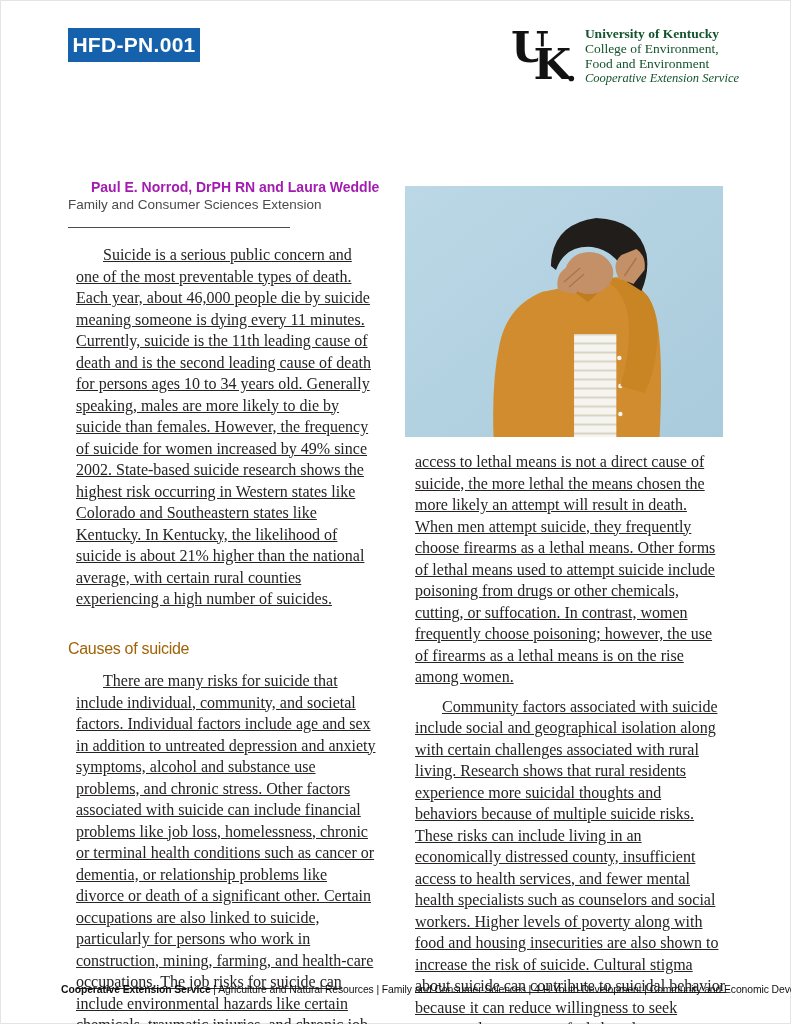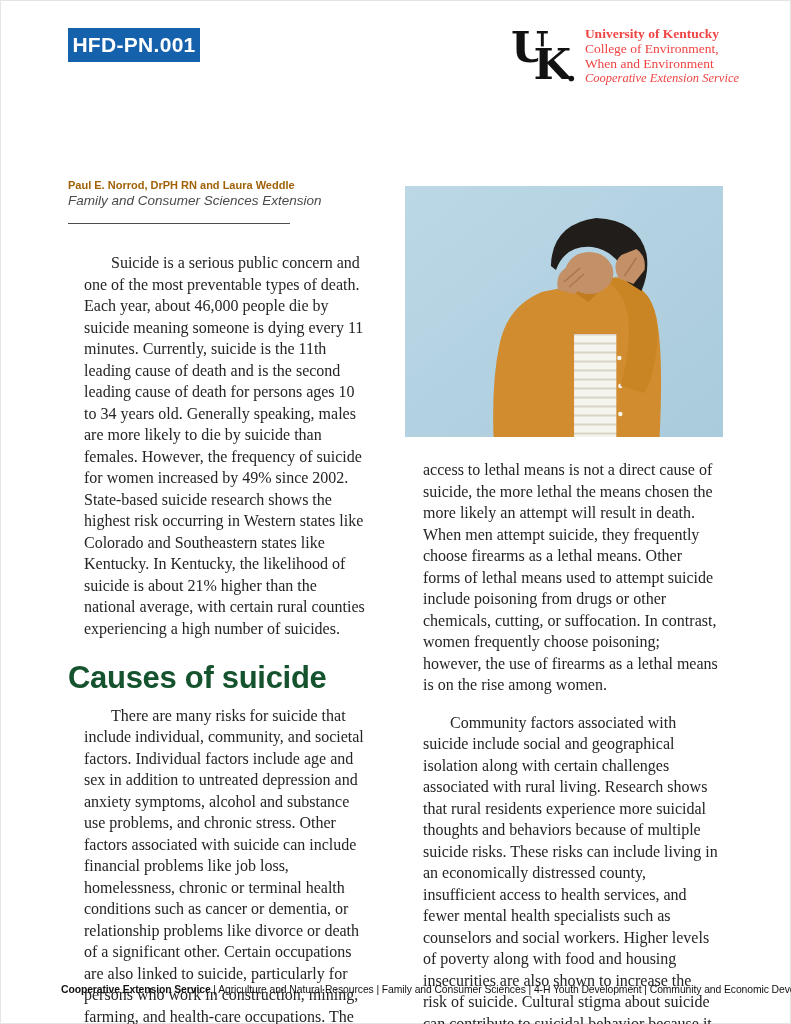--- a/index.html
+++ b/index.html
@@ -15,42 +15,42 @@
     background:#1661ab;color:#ffffff;
     font-family:"Liberation Sans",sans-serif;font-weight:700;font-size:21px;
     display:flex;align-items:center;justify-content:center;letter-spacing:.3px;
   }
   .logo{position:absolute;right:52px;top:22px;display:flex;align-items:flex-start;gap:9px;}
   .uk-mark{width:66px;height:62px;flex:0 0 auto;}
   .uk-mark text{
     font-family:"DejaVu Serif",serif;font-weight:700;font-size:46px;
     fill:#121212;stroke:#ffffff;stroke-width:3;paint-order:stroke;
   }
-  .logo-text{padding-top:4px;font-family:"Liberation Serif",serif;color:#ef4444;line-height:15px;font-size:13.5px;}
+  .logo-text{padding-top:4px;font-family:"Liberation Serif",serif;color:#14532d;line-height:15px;font-size:13.5px;}
   .logo-line1{font-weight:700;}
   .logo-line4{font-style:italic;font-size:12.5px;}
   
   .title{
     position:absolute;left:0;top:100px;width:100%;text-align:center;
     font-family:"Liberation Sans",sans-serif;font-weight:700;font-size:48px;
     letter-spacing:-1.5px;color:#231f20;
   }
   .byline{position:absolute;left:68px;top:179px;width:330px;}
-  .byline-authors{font-family:"Liberation Sans",sans-serif;font-weight:700;font-size:11px;color:#a16207;}
-  .byline-affil{font-family:"Liberation Sans",sans-serif;font-style:italic;font-size:13.5px;color:#4a4a4a;margin-top:2px;}
+  .byline-authors{font-family:"Liberation Sans",sans-serif;font-weight:700;font-size:14px;color:#a21caf;margin-left:23px;}
+  .byline-affil{font-family:"Liberation Sans",sans-serif;font-size:13.5px;color:#4a4a4a;margin-top:2px;}
   .byline-rule{width:222px;border-top:1.5px solid #4d4d4d;margin-top:15px;}
   
   .col{font-size:16px;line-height:21.5px;}
-  .col p{margin:16px;}
+  .col p{margin:8px;text-decoration:underline;}
   .col p.indent{text-indent:27px;}
   .col-left{position:absolute;left:68px;top:236px;width:318px;}
   .col-right{position:absolute;left:407px;top:443px;width:327px;}
   .section-heading{
-    font-family:"Liberation Sans",sans-serif;font-weight:700;font-size:31px;
-    letter-spacing:-.3px;color:#14532d;margin:28px 0 11px 0;
+    font-family:"Liberation Sans",sans-serif;font-weight:400;font-size:16px;
+    letter-spacing:-.3px;color:#a16207;margin:28px 0 11px 0;
   }
   
   .photo{position:absolute;left:405px;top:186px;width:318px;height:251px;}
   .photo svg{display:block;width:100%;height:100%;}
   
   .footer{
     position:absolute;left:61px;top:984px;width:676px;
     font-family:"Liberation Sans",sans-serif;font-size:10.4px;color:#101010;
     white-space:nowrap;letter-spacing:-.1px;
   }
@@ -67,21 +67,21 @@
 
   <div class="logo">
     <svg class="uk-mark" viewBox="0 0 70 64" aria-hidden="true">
       <text x="1" y="41">U</text>
       <text x="25" y="60">K</text>
       <circle cx="65" cy="59" r="3" fill="#121212"></circle>
     </svg>
     <div class="logo-text">
       <div class="logo-line1">University of Kentucky</div>
       <div class="logo-line2">College of Environment,</div>
-      <div class="logo-line3">When and Environment</div>
+      <div class="logo-line3">Food and Environment</div>
       <div class="logo-line4">Cooperative Extension Service</div>
     </div>
   </div>
 
 
   <div class="byline">
     <div class="byline-authors">Paul E. Norrod, DrPH RN and Laura Weddle</div>
     <div class="byline-affil">Family and Consumer Sciences Extension</div>
     <div class="byline-rule"></div>
   </div>

